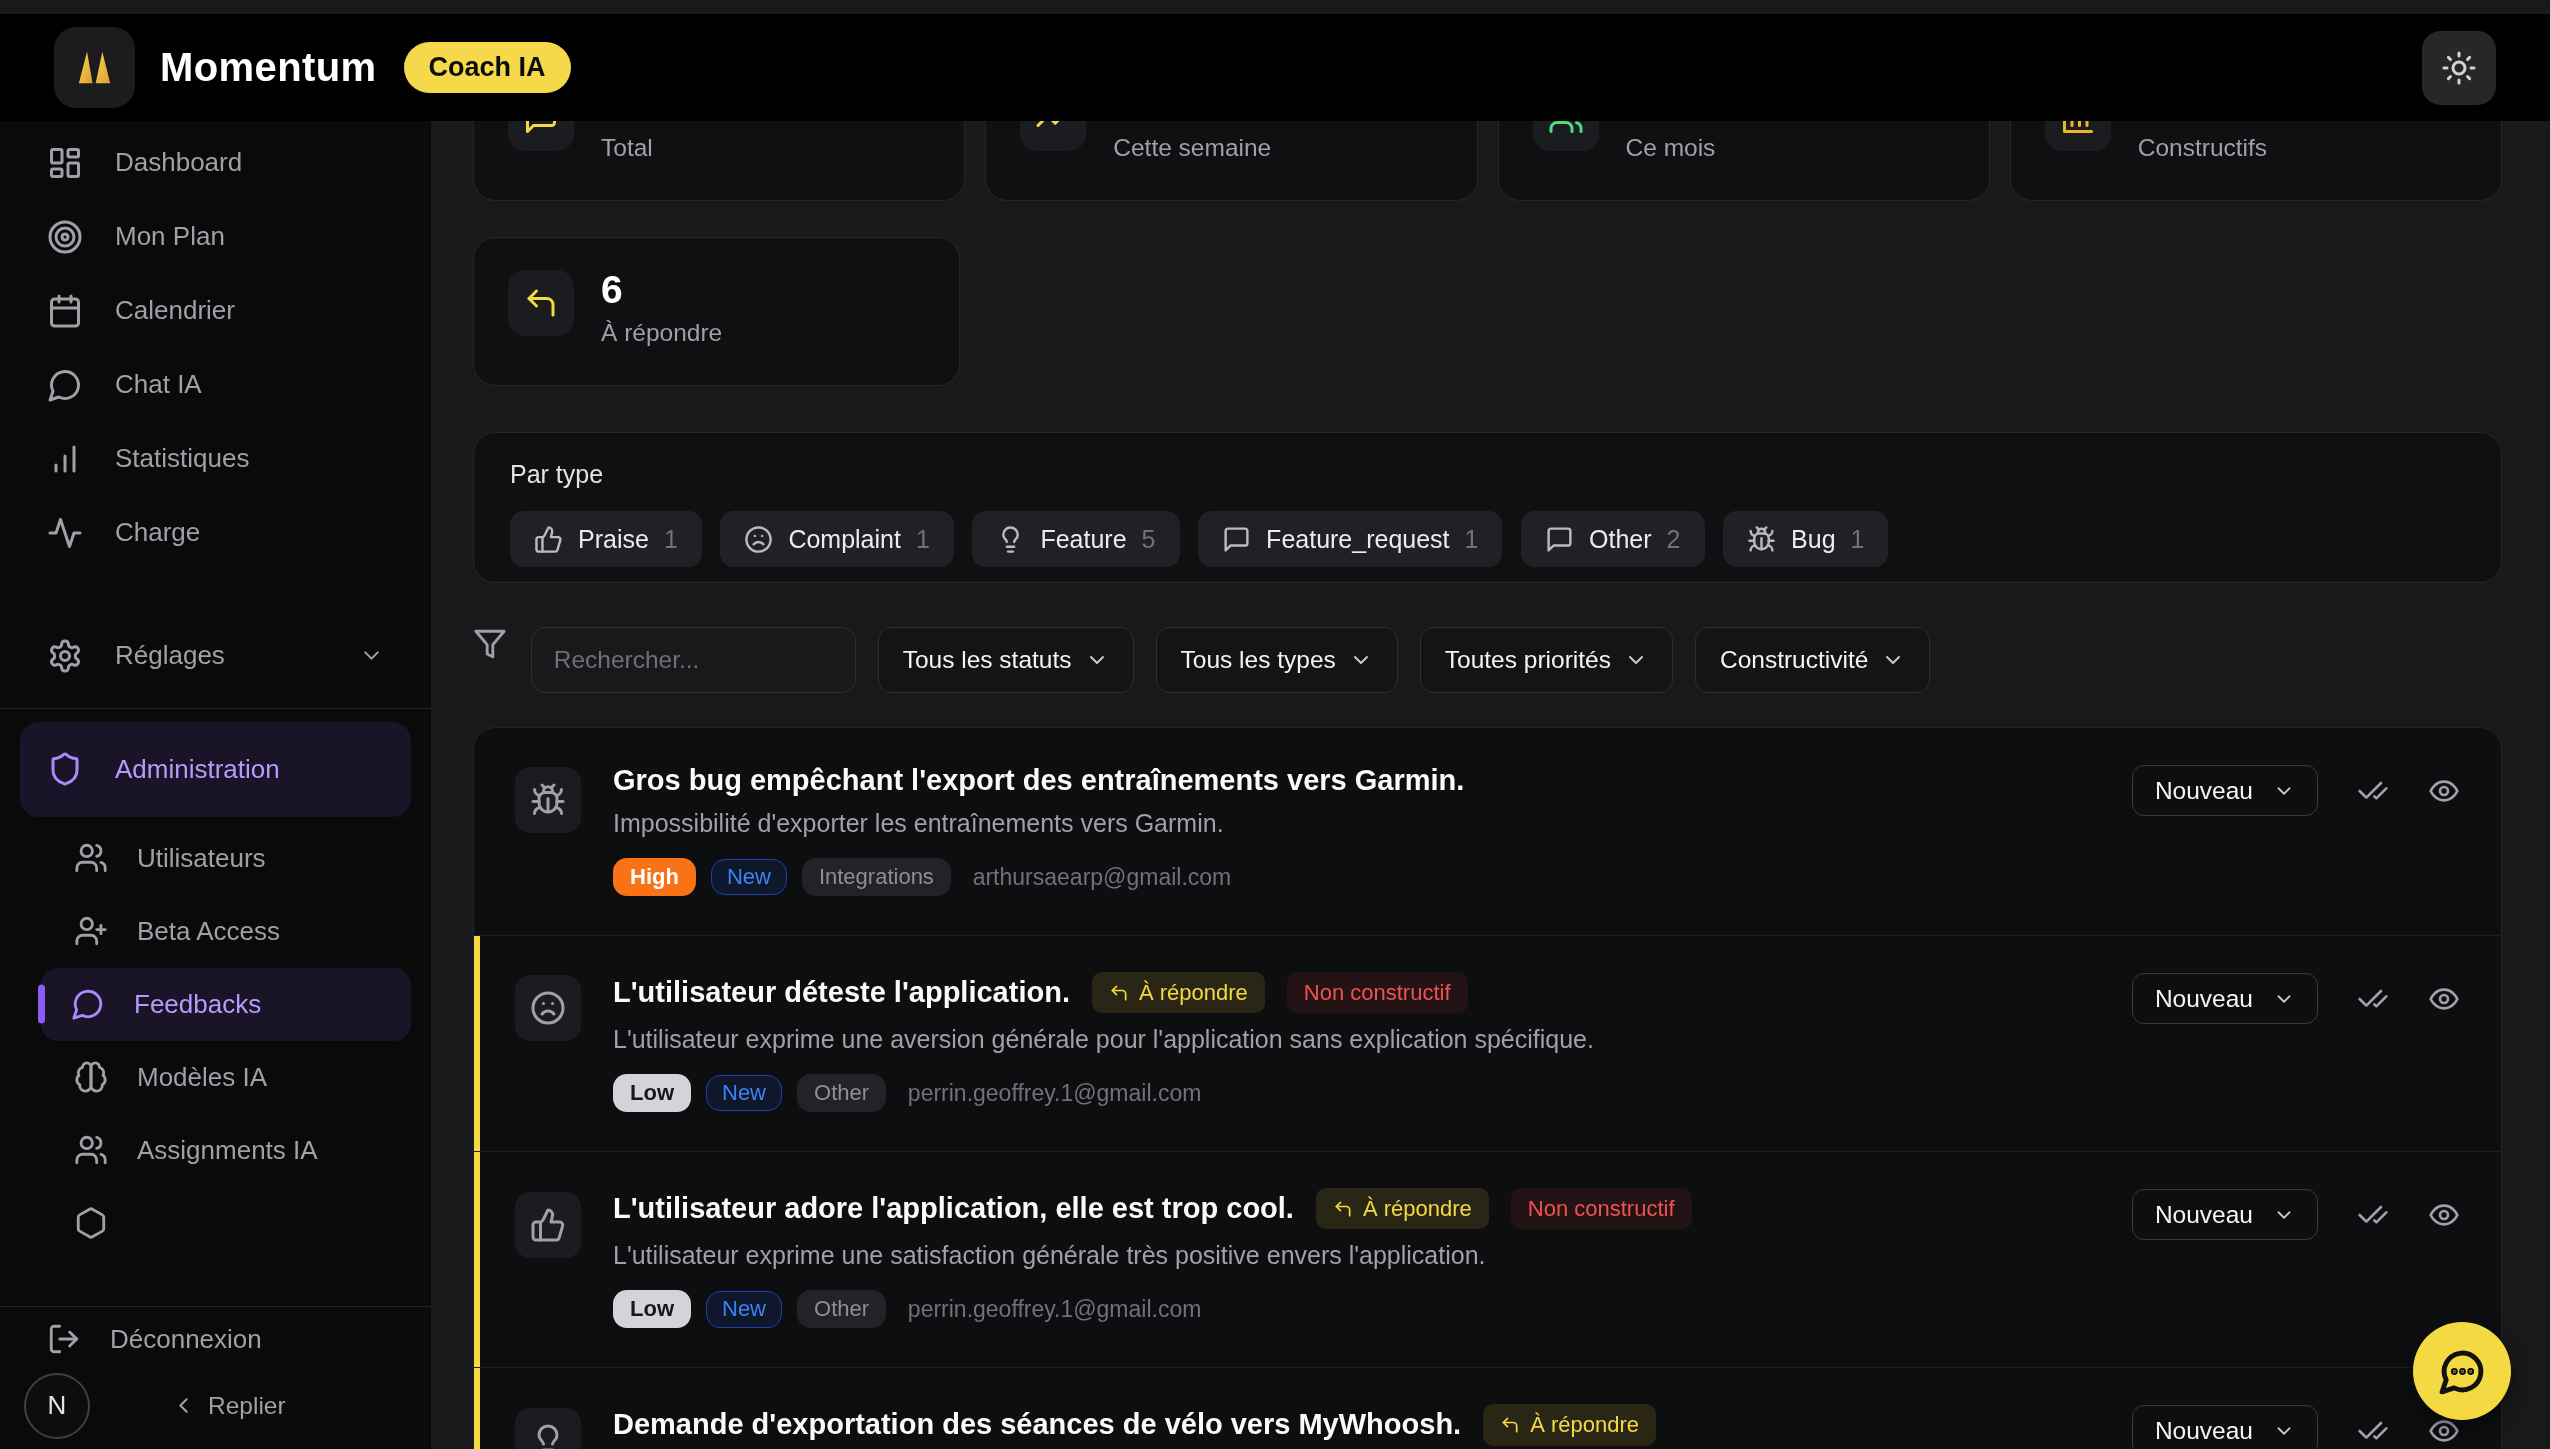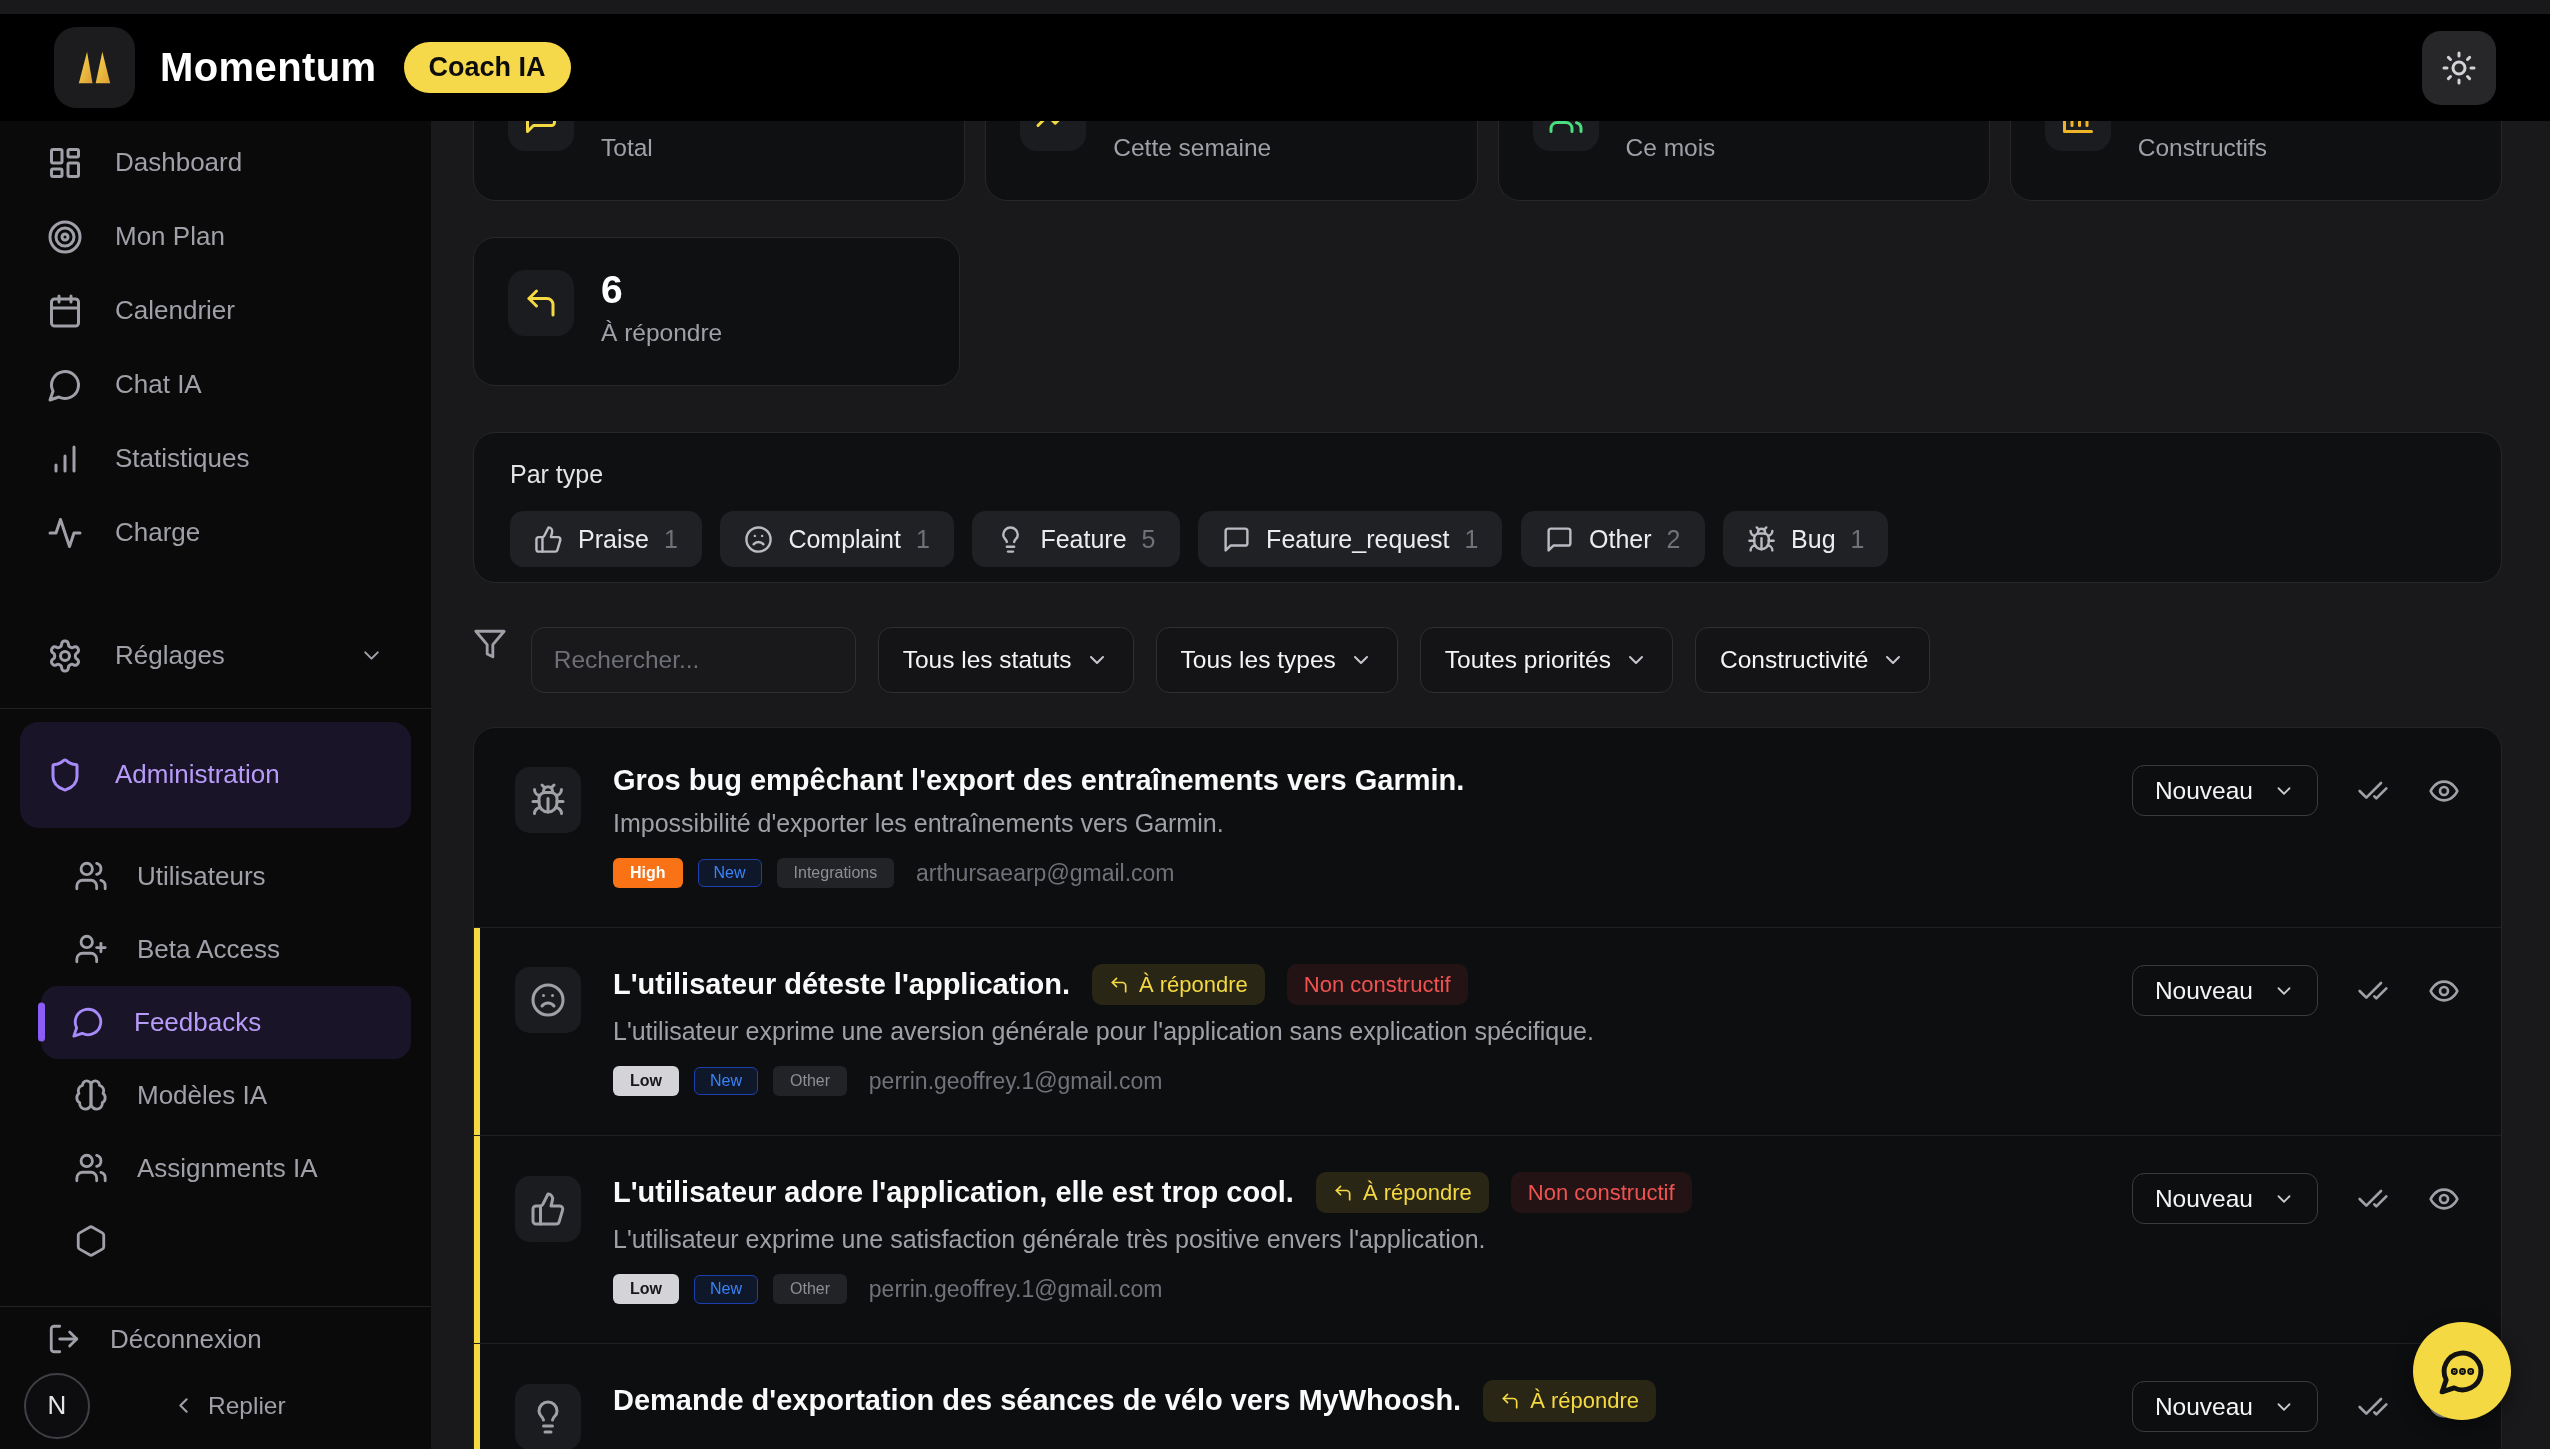--- a/index.html
+++ b/index.html
@@ -18,21 +18,21 @@
   .theme-btn { width:74px; height:74px; border-radius:18.6px; background:#27272a; color:#d4d4d8; display:flex; align-items:center; justify-content:center; }
 
   
   .sidebar { position:absolute; left:0; top:107px; width:431px; height:1342px; background:#0a0a0b; z-index:30; }
   .nav { padding-top:18.6px; }
   .nav-item { height:74px; display:flex; align-items:center; gap:32px; padding:0 47px; color:#9fa0a8; font-size:26px; cursor:pointer; }
   .nav-item svg { width:36px; height:36px; flex:none; }
   .nav-item .grow { flex:1; }
   .nav-gap { height:49px; }
   .nav-divider { height:0.8px; background:#222226; margin:15px 0 13.5px; }
-  .pill { margin:12px 20px; height:106px; border-radius:18.6px; display:flex; align-items:center; gap:32px; padding:0 27px; background:rgba(139,92,246,.13); color:#b79bf8; font-size:26px; font-weight:500; cursor:pointer; }
+  .pill { margin:5px 20px; height:95px; border-radius:18.6px; display:flex; align-items:center; gap:32px; padding:0 27px; background:rgba(139,92,246,.13); color:#b79bf8; font-size:26px; font-weight:500; cursor:pointer; }
   .pill svg { width:36px; height:36px; color:#a78bfa; }
   .sub-item { height:73px; display:flex; align-items:center; gap:29px; padding:0 27px 0 54px; margin:0 20px 0 20px; color:#9fa0a8; font-size:26px; cursor:pointer; }
   .sub-item svg { width:34px; height:34px; flex:none; }
   .sub-item.active { position:relative; margin-left:41px; background:rgba(139,92,246,.13); border-radius:17px; color:#b79bf8; font-weight:500; padding-left:30px; }
   .sub-item.active svg { color:#a78bfa; }
   .active-bar { position:absolute; left:-3.4px; top:50%; transform:translateY(-50%); width:7.6px; height:39px; border-radius:4.2px; background:#8b5cf6; }
   .side-bottom { position:absolute; left:0; bottom:0; width:431px; height:143px; background:#0a0a0b; border-top:0.8px solid #222226; z-index:5; }
   .logout-row { height:59px; display:flex; align-items:center; gap:29px; padding:5px 47px 0; color:#9fa0a8; font-size:26px; cursor:pointer; }
   .logout-row svg { width:34px; height:34px; }
   .side-foot { display:flex; align-items:center; padding:6.8px 0 0 24px; }
@@ -78,21 +78,21 @@
   .fb-icon svg { width:36px; height:36px; }
   .fb-body { flex:1; padding-right:440px; }
   .fb-title-row { display:flex; align-items:center; gap:22px; flex-wrap:wrap; }
   .fb-title { font-size:29px; font-weight:700; color:#fafafa; }
   .tag { display:inline-flex; align-items:center; gap:10px; border-radius:10px; padding:7.6px 17px; font-size:22px; font-weight:500; }
   .tag svg { width:20px; height:20px; }
   .tag-respond { background:rgba(245,217,66,.12); color:#f5d942; }
   .tag-noncon { background:rgba(239,68,68,.10); color:#ef5350; }
   .fb-desc { margin-top:12px; font-size:25px; color:#a0a0a8; }
   .fb-meta { margin-top:20px; display:flex; align-items:center; gap:15px; }
-  .badge { border-radius:6px; padding:6px 17px; font-size:16px; font-weight:700; }
+  .badge { border-radius:14px; padding:6px 17px; font-size:22px; font-weight:700; }
   .b-high { background:#f97316; color:#fff; }
   .b-low { background:#d4d4d8; color:#18181b; }
   .b-new { background:rgba(37,99,235,.12); border:1.7px solid #1e40af; color:#3b82f6; font-weight:500; padding:4.2px 15px; }
   .b-cat { background:#222327; color:#8e8e96; font-weight:400; }
   .fb-email { font-size:23px; color:#71717a; margin-left:6.8px; }
   .fb-controls { position:absolute; right:41px; top:37px; display:flex; align-items:center; gap:39px; }
   .status-select { height:51px; border:0.8px solid #3a3b41; border-radius:12px; display:flex; align-items:center; gap:20px; padding:0 22px; font-size:24.5px; color:#f4f4f5; cursor:pointer; }
   .status-select svg { width:22px; height:22px; color:#c7c7cd; }
   .ctrl-icon { color:#9fa0a8; cursor:pointer; }
   .ctrl-icon svg { width:32px; height:32px; }

